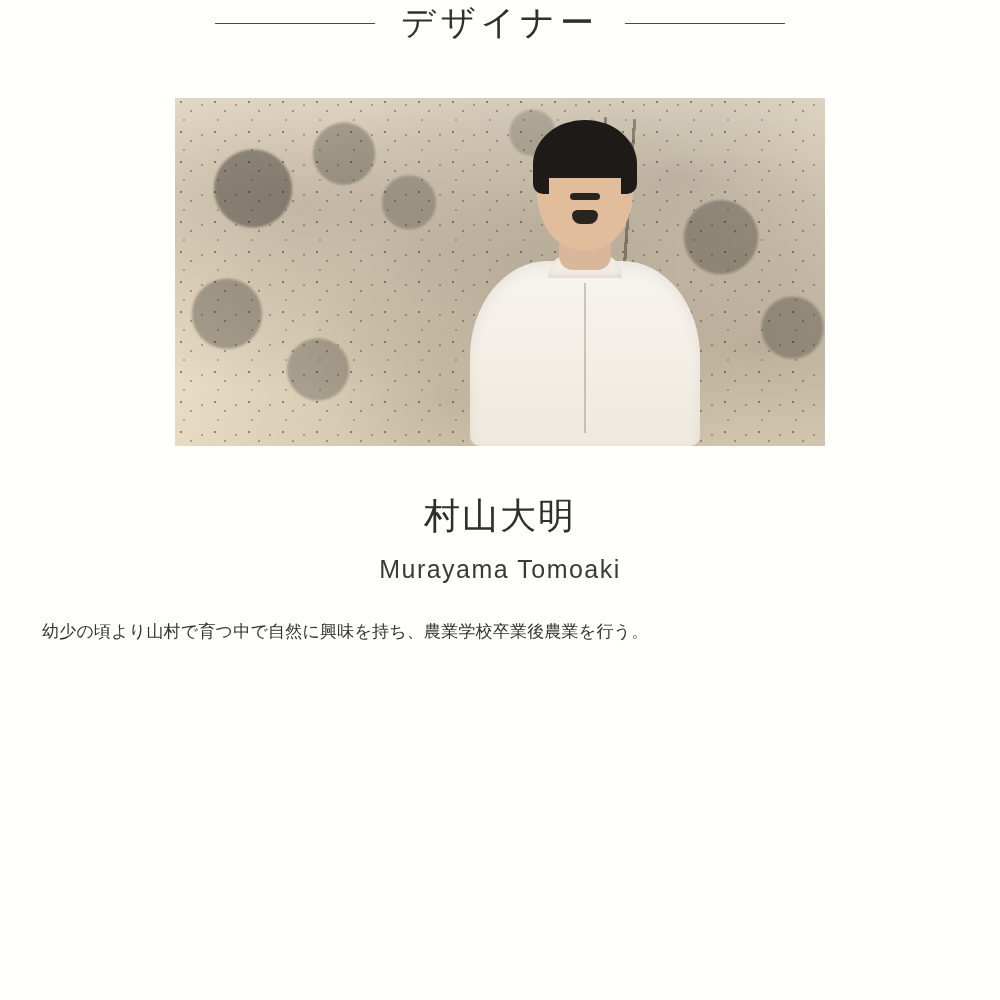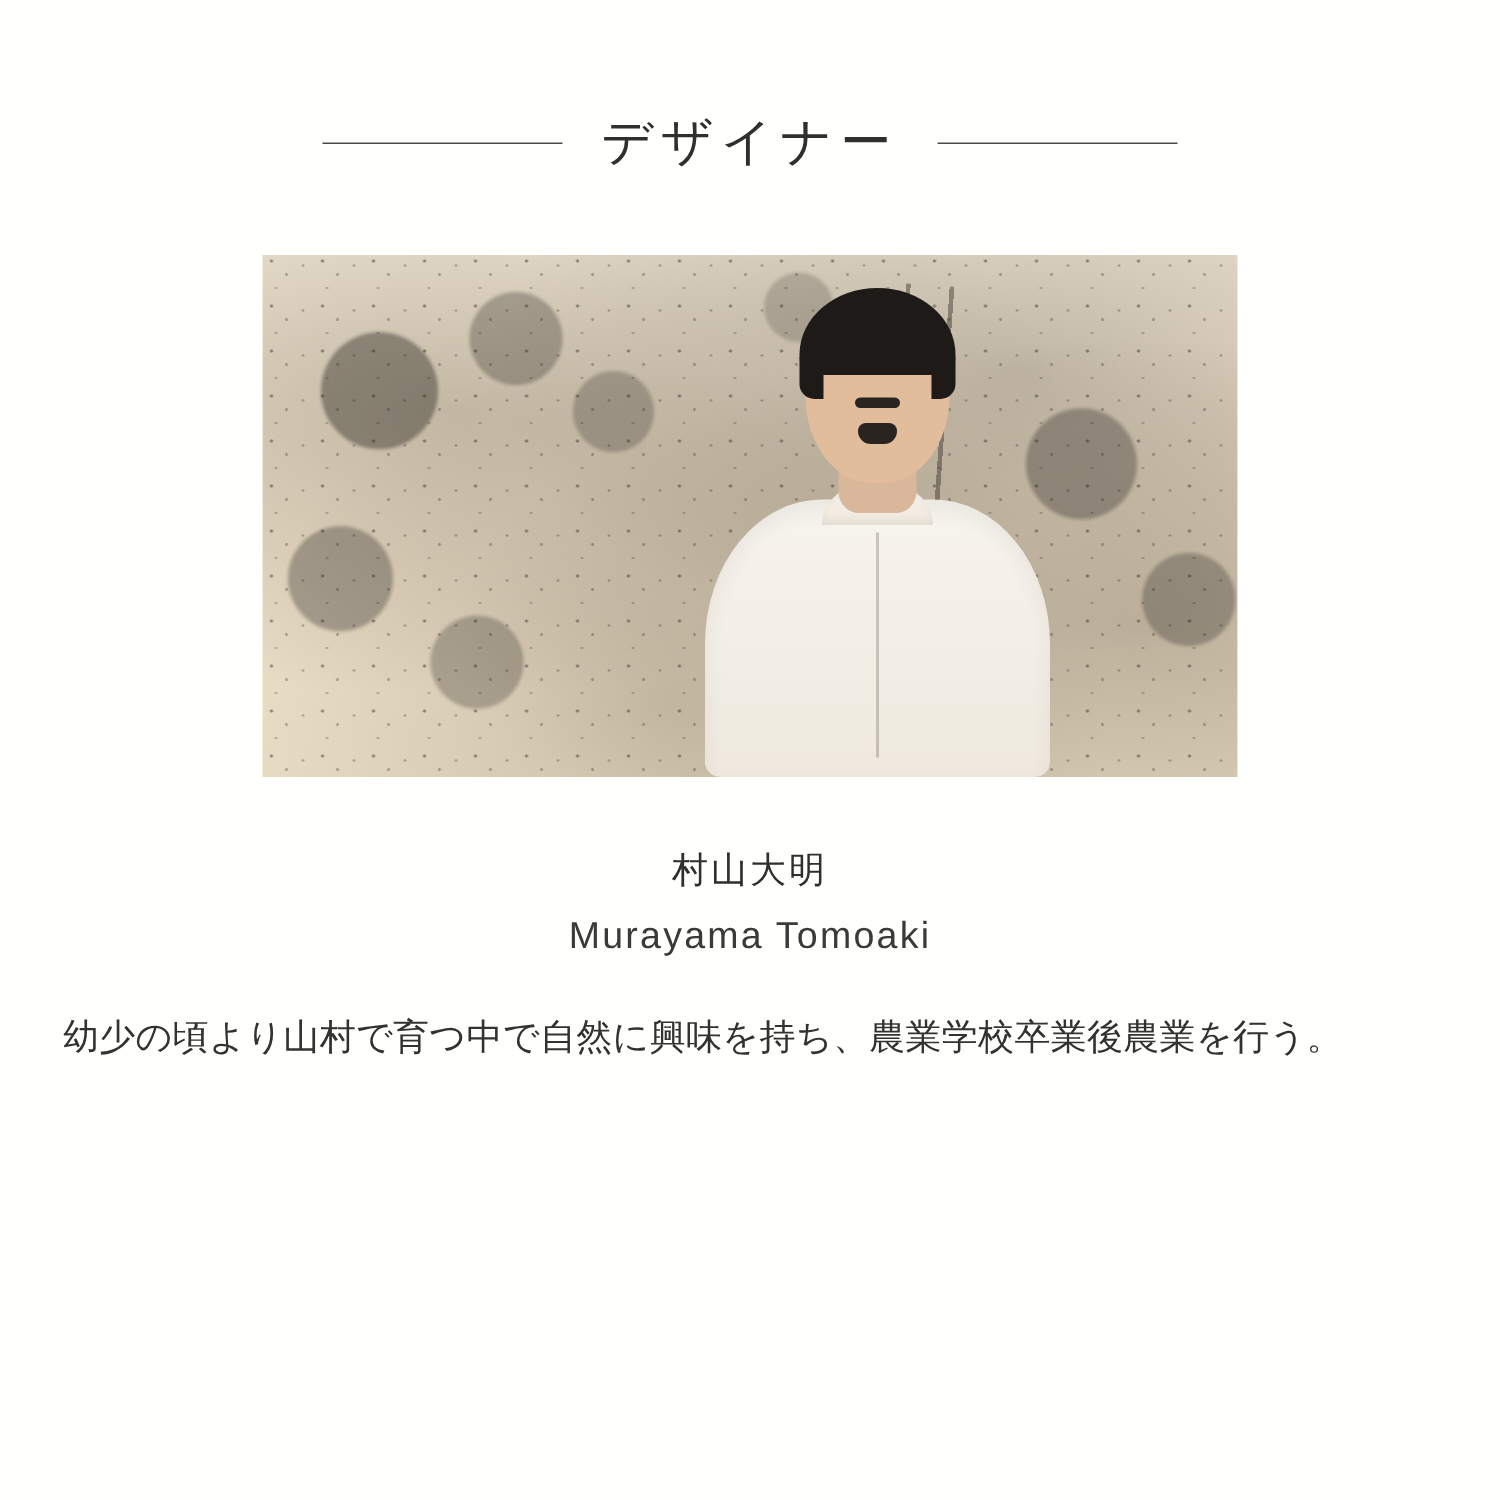--- a/index.html
+++ b/index.html
@@ -21,21 +21,20 @@
     position: relative;
     box-sizing: border-box;
   }
 
   
   .section-heading {
     display: flex;
     align-items: center;
     justify-content: center;
     gap: 26px;
-    margin-top: 72px;
   }
   .rule {
     width: 160px;
     height: 1px;
     background: #4a4a48;
   }
   .section-heading .title {
     font-size: 34px;
     letter-spacing: 5px;
     color: #2f2f2d;
@@ -215,37 +214,37 @@
     width: 26px;
     height: 14px;
     background: #2a2420;
     border-radius: 6px 6px 10px 10px;
   }
 
   
   .name-ja {
     margin-top: 46px;
     text-align: center;
-    font-size: 24px;
+    font-size: 36px;
     letter-spacing: 2px;
     color: #2f2f2d;
   }
   .name-en {
     margin-top: 14px;
     text-align: center;
     font-size: 25px;
     letter-spacing: 1.5px;
     color: #3a3a38;
   }
 
   
   .bio {
     margin: 34px auto 0;
     width: 916px;
-    font-size: 24px;
+    font-size: 17px;
     line-height: 1.62;
     color: #33322f;
     letter-spacing: 0.2px;
   }
   .bio p {
     margin: 0;
   }
 </style>
 </head>
 <body>

